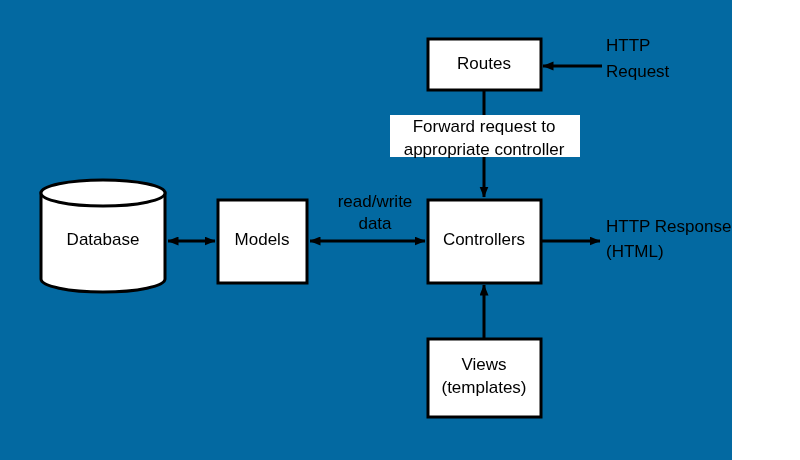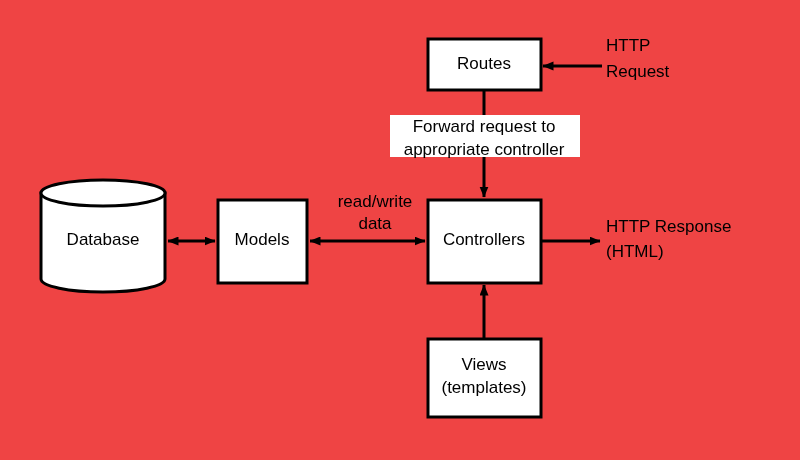--- a/index.html
+++ b/index.html
@@ -5,23 +5,23 @@
   html, body {
     margin: 0;
     padding: 0;
     background: #ffffff;
   }
   body {
     font-family: "Liberation Sans", sans-serif;
   }
   #diagram-canvas {
     position: relative;
-    width: 800px;
+    width: 732px;
     height: 460px;
-    background: #ef4444;
+    background: #0369a1;
     overflow: hidden;
   }
   #diagram-svg {
     position: absolute;
     top: 0;
     left: 0;
     width: 800px;
     height: 460px;
   }
   .node-shape {

